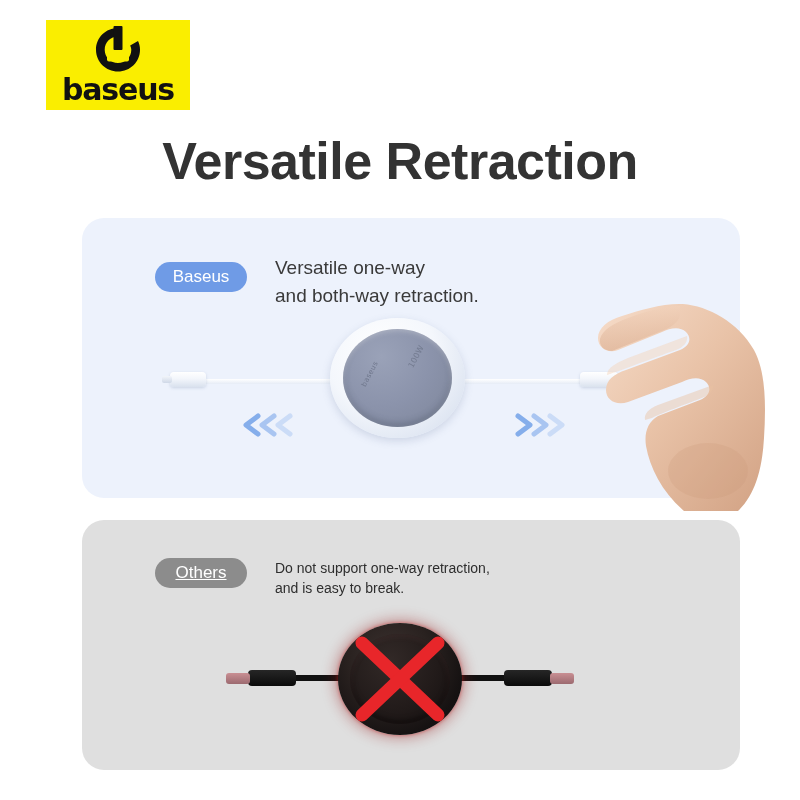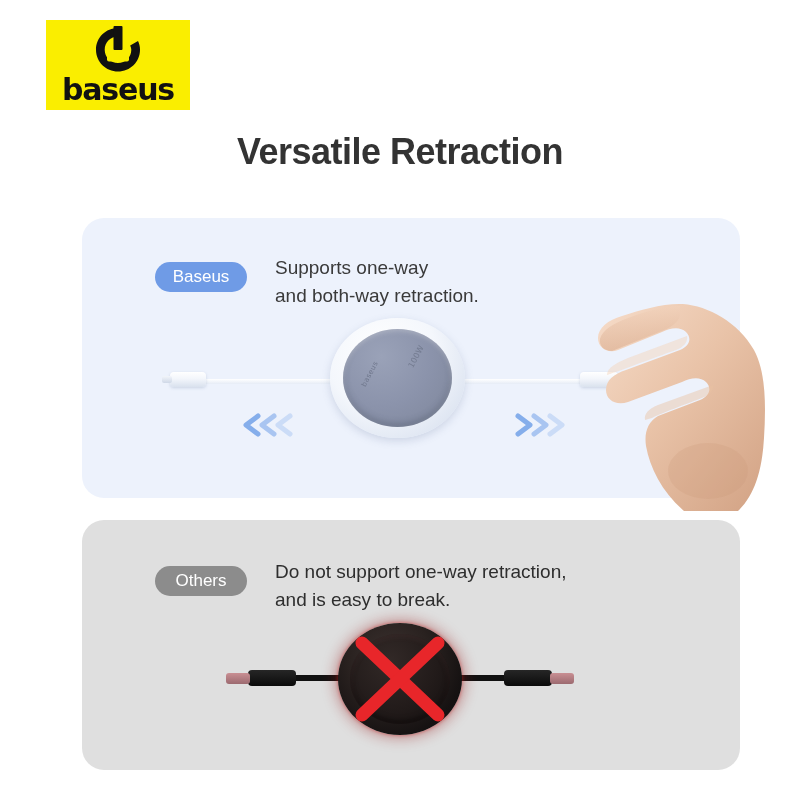--- a/index.html
+++ b/index.html
@@ -18,45 +18,45 @@
   }
   .logo-mark{width:52px;height:48px;display:block;margin-bottom:1px;}
   .logo-word{
     font-family:"DejaVu Sans",sans-serif;font-weight:700;
     font-size:30px;letter-spacing:-1.2px;color:#111;line-height:1;
   }
 
   
   .headline{
     position:absolute;left:0;top:131px;width:800px;text-align:center;
-    font-size:36px;font-weight:700;color:#333333;letter-spacing:-0.5px;
+    font-size:52px;font-weight:700;color:#333333;letter-spacing:-0.5px;
     font-family:"Liberation Sans",sans-serif;
   }
 
   
   .card{position:absolute;border-radius:22px;overflow:visible;}
   .card-a{left:82px;top:218px;width:658px;height:280px;background:#EDF2FC;}
   .card-b{left:82px;top:520px;width:658px;height:250px;background:#DFDFDF;}
   .card-clip{position:absolute;inset:0;border-radius:22px;overflow:hidden;}
 
   
   .row{position:absolute;display:flex;align-items:flex-start;}
   .row-a{left:73px;top:36px;}
   .row-b{left:73px;top:38px;}
   .pill{
     color:#fff;font-size:17px;font-weight:400;border-radius:999px;
     display:flex;align-items:center;justify-content:center;
   }
   .pill-blue{background:#6F9BE6;width:92px;height:30px;margin-top:8px;}
-  .pill-gray{background:#8C8C8C;width:92px;height:30px;margin-top:8px;}
+  .pill-gray{background:#8C8C8C;width:92px;height:30px;text-decoration:underline;}
   .caption{
     margin-left:28px;font-size:19px;line-height:1.45;color:#3A3A3A;
     white-space:pre-line;font-family:"Liberation Sans",sans-serif;
   }
-  .caption-b{margin-left:28px;font-size:19px;line-height:1.45;color:#2E2E2E;white-space:pre-line;}
+  .caption-b{margin-left:28px;font-size:14px;line-height:1.45;color:#2E2E2E;white-space:pre-line;}
 
   
   .reel-a{
     position:absolute;left:330px;top:318px;width:135px;height:120px;
     border-radius:50%;
     background:radial-gradient(ellipse at 38% 30%,#ffffff 0%,#f4f7fc 46%,#dfe6f2 78%,#cdd7e8 100%);
     box-shadow:0 3px 9px rgba(90,110,150,.22);
   }
   .reel-a-disc{
     position:absolute;left:13px;top:11px;width:109px;height:98px;border-radius:50%;
@@ -152,21 +152,21 @@
     <div class="logo-word">baseus</div>
   </div>
 
   <div class="headline">Versatile Retraction</div>
 
   <div class="card card-a">
     <div class="card-clip">
 
       <div class="row row-a">
         <div class="pill pill-blue">Baseus</div>
-        <div class="caption">Supports one-way
+        <div class="caption">Versatile one-way
 and both-way retraction.</div>
       </div>
 
       <div style="position:absolute;left:-82px;top:-218px;width:800px;height:800px;">
         <div class="cable-a-left"></div>
         <div class="plug-a-left"></div>
         <div class="cable-a-right"></div>
         <div class="plug-a-right"></div>
 
         <div class="reel-a">

